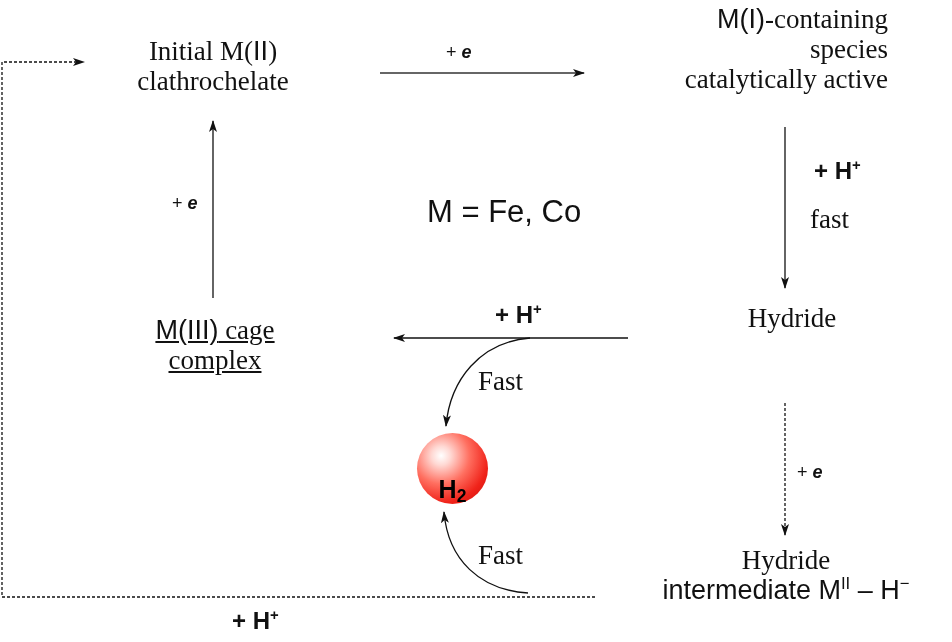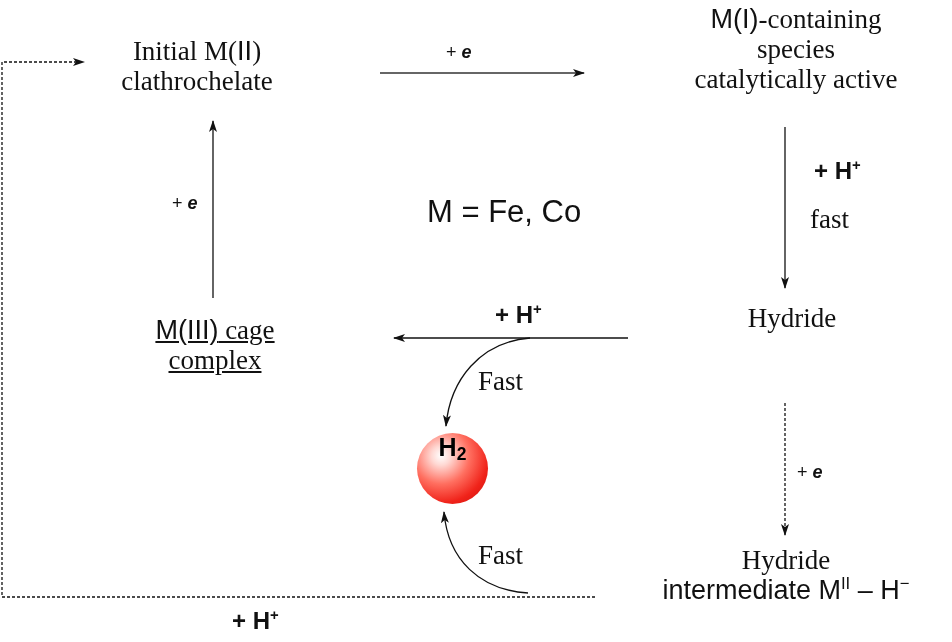--- a/index.html
+++ b/index.html
@@ -13,21 +13,21 @@
     .s25 { font-size: 31px; }
     .bold { font-weight: bold; }
     .ital { font-style: italic; }
     sup { font-size: 62%; vertical-align: 0.62em; line-height: 0; }
     sub { font-size: 70%; vertical-align: -0.25em; line-height: 0; }
     .reagent { font-family: "Liberation Sans", "DejaVu Sans", sans-serif; font-size: 18px; }
     .reagent-big { font-family: "Liberation Sans", "DejaVu Sans", sans-serif; font-size: 24px; font-weight: bold; }
     .h2-ball {
       position: absolute; left: 417px; top: 433px; width: 71px; height: 71px; border-radius: 50%;
       background: radial-gradient(circle at 34% 32%, #ffffff 0%, #ffd9d4 14%, #ff6f60 42%, #f0231a 70%, #c40c08 100%);
-      display: flex; align-items: flex-start; justify-content: center;
+      display: flex; align-items: flex-end; justify-content: center;
     }
     .h2-label { font-family: "Liberation Sans", "DejaVu Sans", sans-serif; font-weight: bold; font-size: 25px; color: #000; }
   </style>
 </head>
 <body>
 
 <div class="canvas">
 
   <svg class="lines" width="952" height="642" viewBox="0 0 952 642">
     <defs>
@@ -46,28 +46,28 @@
 
     <path d="M530,338 C480,342 450,380 446,426" fill="none" stroke="#111" stroke-width="1.3" marker-end="url(#ah)"></path>
 
     <path d="M528,593 C480,590 448,560 444,512" fill="none" stroke="#111" stroke-width="1.3" marker-end="url(#ah)"></path>
 
     <line x1="785" y1="403" x2="785" y2="535" stroke="#111" stroke-width="1.3" stroke-dasharray="3,2" marker-end="url(#ah)"></line>
 
     <polyline points="595,597 2,597 2,62 84,62" fill="none" stroke="#111" stroke-width="1.3" stroke-dasharray="3,2" marker-end="url(#ah)"></polyline>
   </svg>
 
-  <div class="lbl" style="left:92px; top:36px; width:210px;">
+  <div class="lbl" style="left:108px; top:36px; width:210px;">
     <div class="s27">
       <span class="serif">Initial M(</span><span class="sans">II</span><span class="serif">)</span>
     </div>
     <div class="serif s27">clathrochelate</div>
   </div>
 
-  <div class="lbl" style="left:656px; top:4px; width:280px;">
+  <div class="lbl" style="left:608px; top:4px; width:280px;text-align:right;">
     <div class="s27">
       <span class="sans">M(I)</span><span class="serif">-containing</span>
     </div>
     <div class="serif s27">species</div>
     <div class="serif s27">catalytically active</div>
   </div>
 
   <div class="lbl reagent" style="left:446px; top:42px;">
     <span>+ </span><span class="bold ital">e</span>
   </div>

